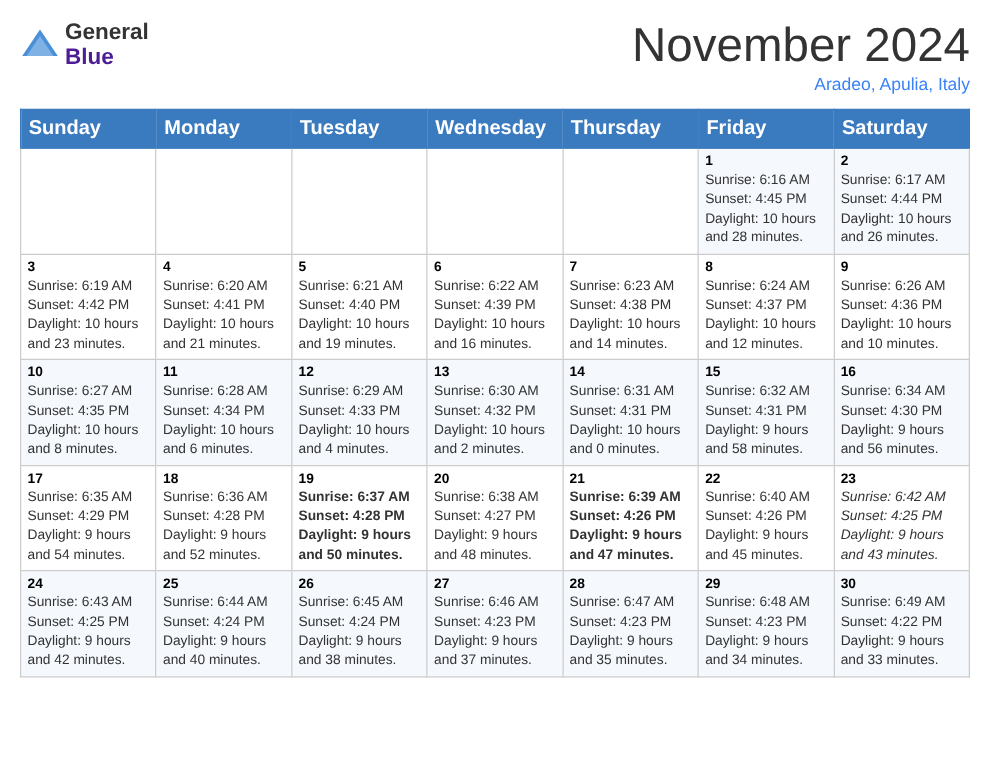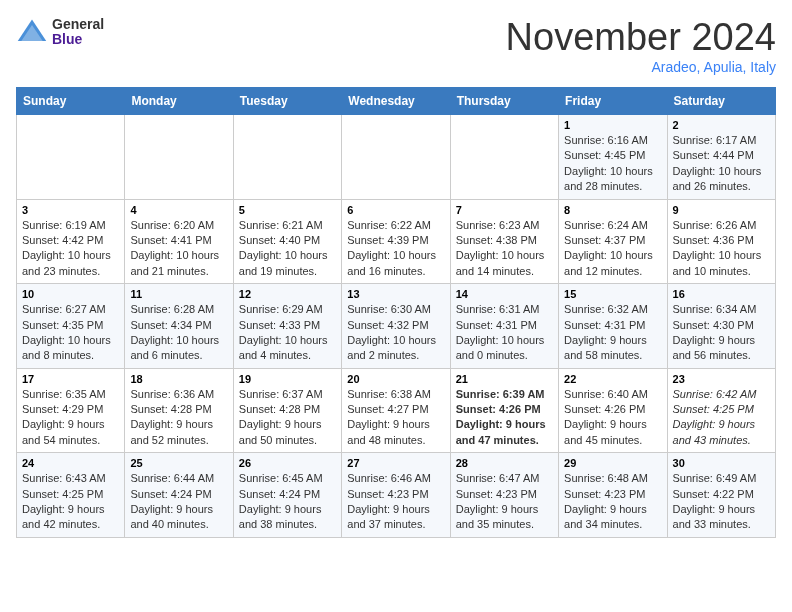--- a/index.html
+++ b/index.html
@@ -15,21 +15,21 @@
       justify-content: space-between;
       align-items: flex-start;
       margin-bottom: 12px;
     }
     .logo {
       display: flex;
       align-items: center;
       gap: 4px;
     }
     .logo-text {
-      font-size: 14px;
+      font-size: 18px;
       font-weight: bold;
       color: #333;
       line-height: 1.1;
     }
     .logo-text .blue { color: #4c1d95; }
     .logo-icon {
       width: 32px;
       height: 32px;
     }
     .title-block {
@@ -47,21 +47,21 @@
     table {
       width: 100%;
       border-collapse: collapse;
       font-size: 10px;
     }
     thead th {
       background-color: #3a7abf;
       color: #fff;
       text-align: left;
       padding: 6px 6px;
-      font-size: 12px;
+      font-size: 16px;
       font-weight: bold;
       border: 1px solid #3a7abf;
     }
     tbody td {
       vertical-align: top;
       border: 1px solid #ccc;
       padding: 4px 5px;
       width: 14.28%;
       min-height: 80px;
       height: 80px;
@@ -251,21 +251,21 @@
         </td>
         <td>
           <div class="day-number">18</div>
           <div class="day-info" style="white-space: pre-line;">Sunrise: 6:36 AM
 Sunset: 4:28 PM
 Daylight: 9 hours
 and 52 minutes.</div>
         </td>
         <td>
           <div class="day-number">19</div>
-          <div class="day-info" style="white-space: pre-line;">Sunrise: 6:37 AM
+          <div class="day-info" style="white-space: pre-line; font-weight: bold;">Sunrise: 6:37 AM
 Sunset: 4:28 PM
 Daylight: 9 hours
 and 50 minutes.</div>
         </td>
         <td>
           <div class="day-number">20</div>
           <div class="day-info" style="white-space: pre-line;">Sunrise: 6:38 AM
 Sunset: 4:27 PM
 Daylight: 9 hours
 and 48 minutes.</div>

